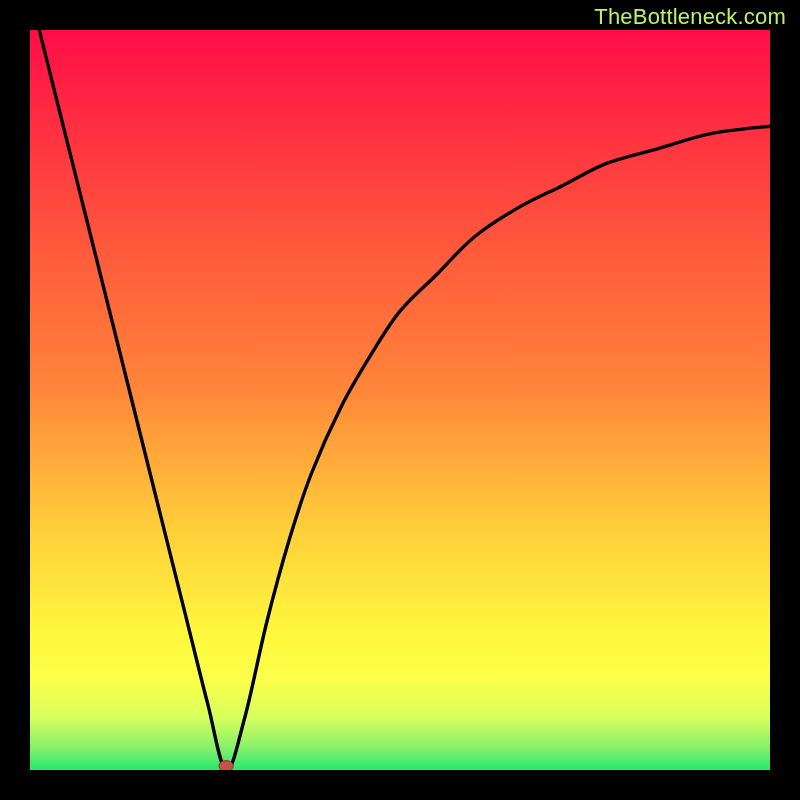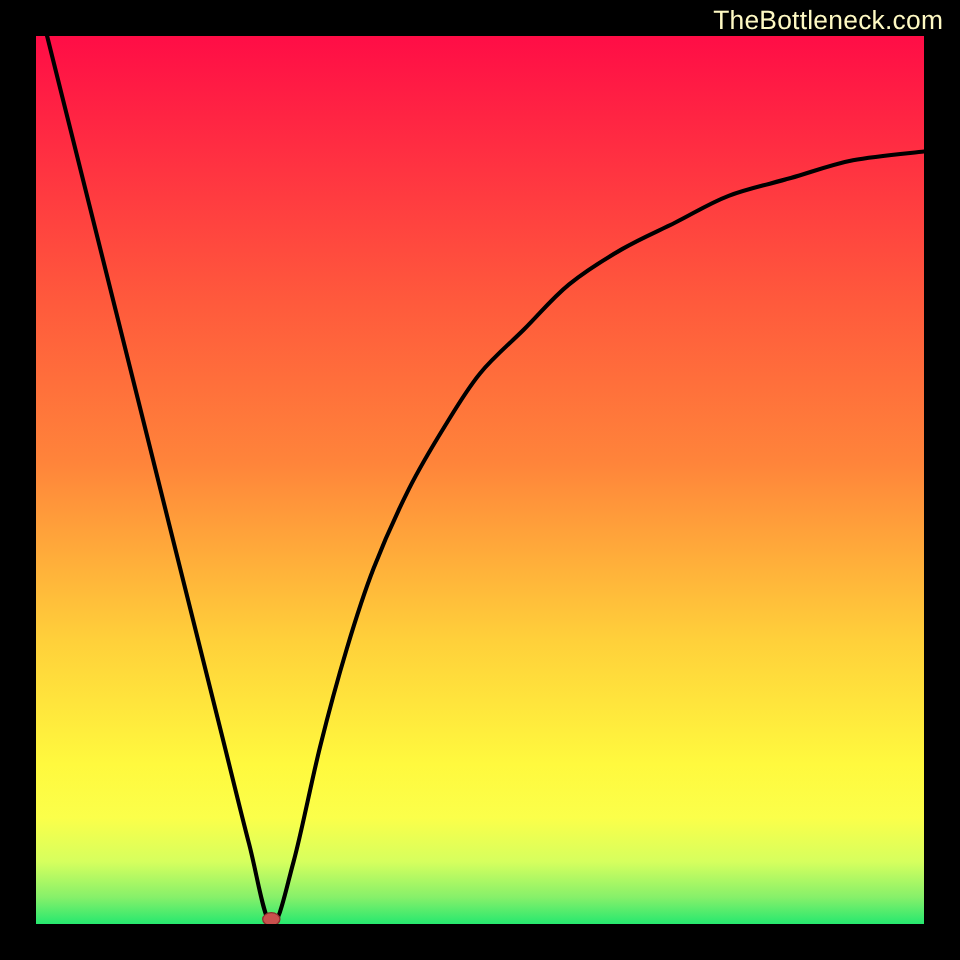--- a/index.html
+++ b/index.html
@@ -16,21 +16,21 @@
     height: 800px;
     background: #000;
   }
   .watermark {
     position: absolute;
     top: 4px;
     right: 14px;
     font-family: Arial, Helvetica, sans-serif;
     font-size: 22px;
     font-weight: 500;
-    color: #fef9c3;
+    color: #bef264;
     letter-spacing: 0.2px;
     z-index: 10;
     text-align: right;
   }
   .plot {
     position: absolute;
     left: 30px;
     top: 30px;
     width: 740px;
     height: 740px;

